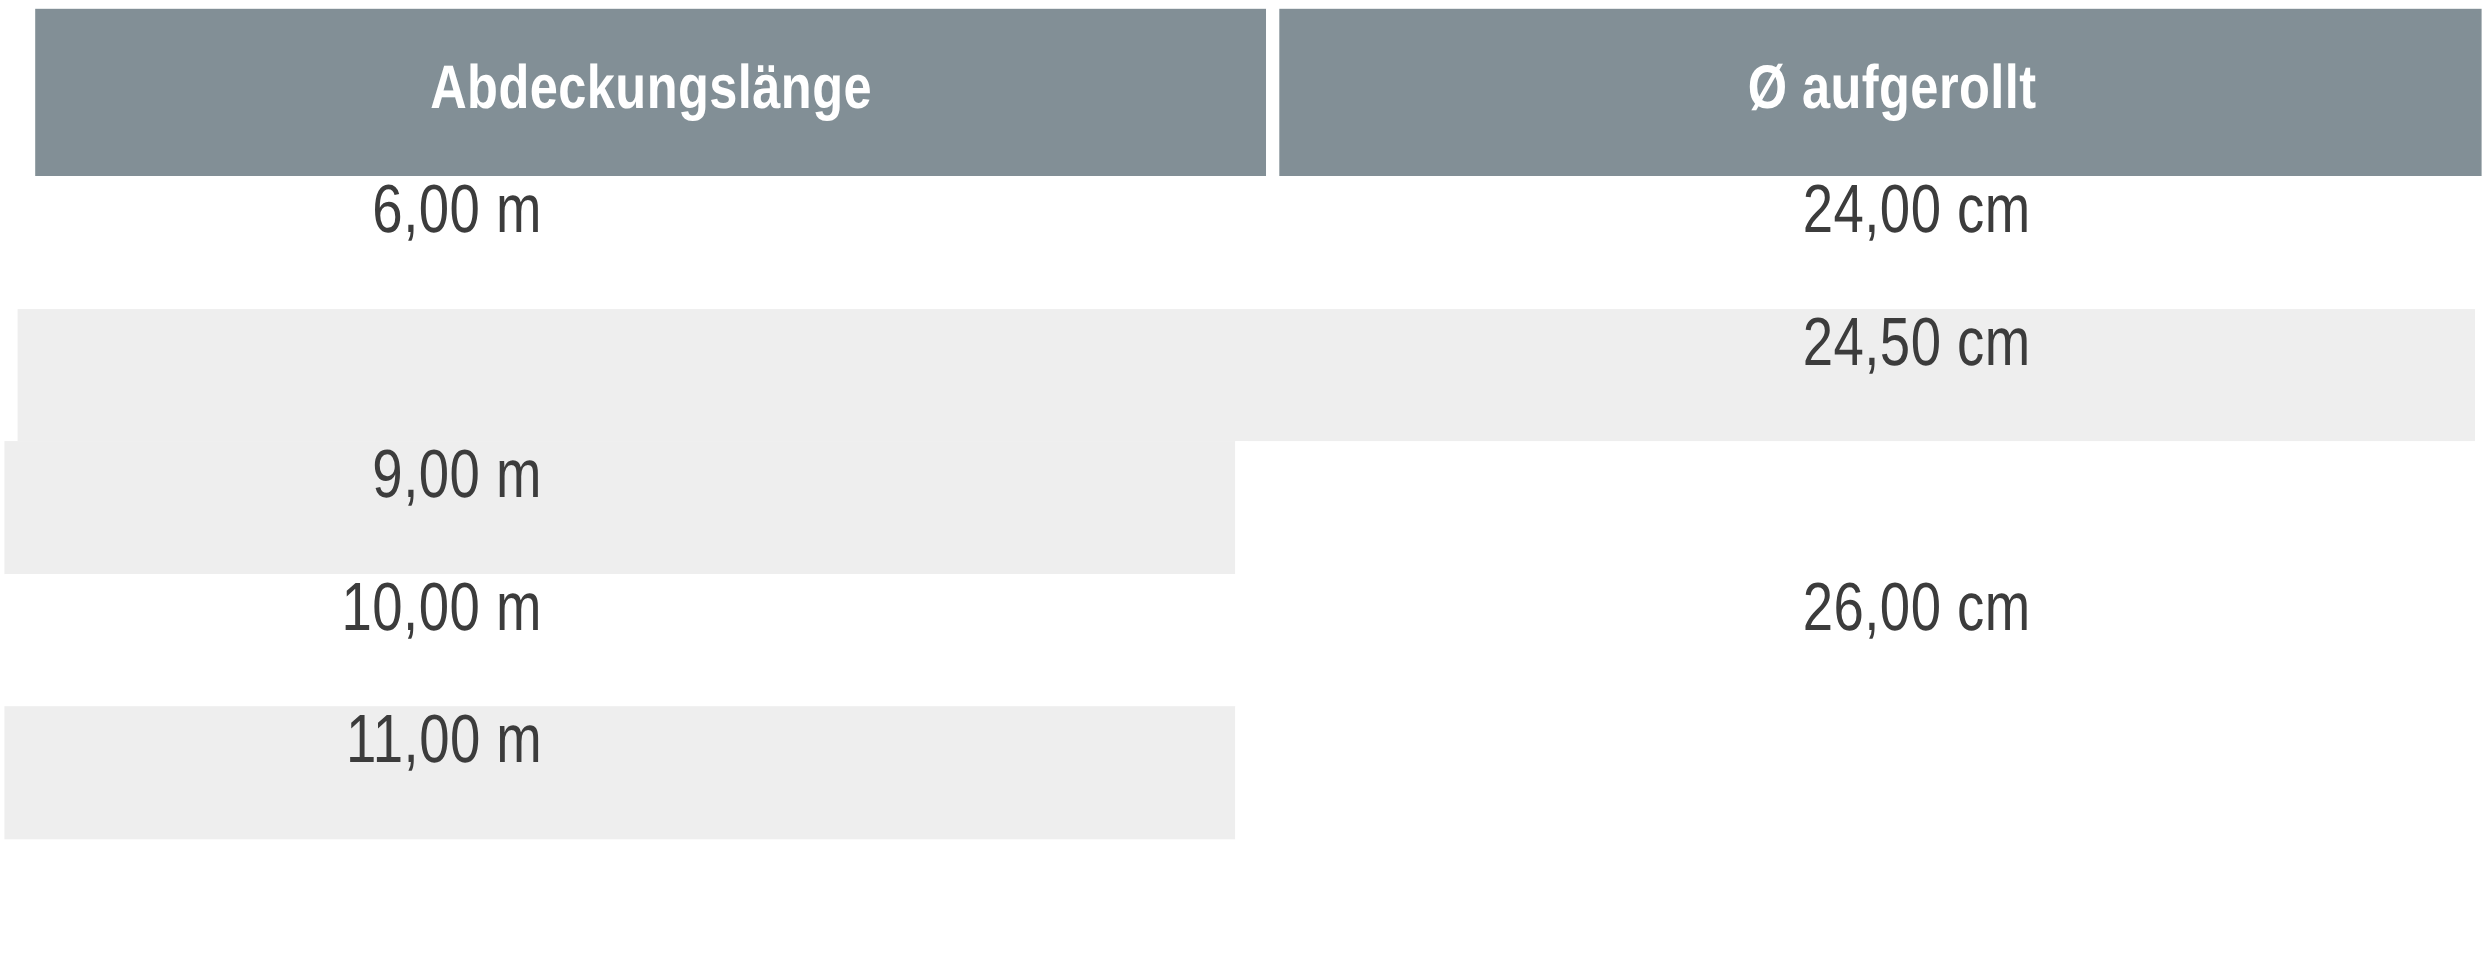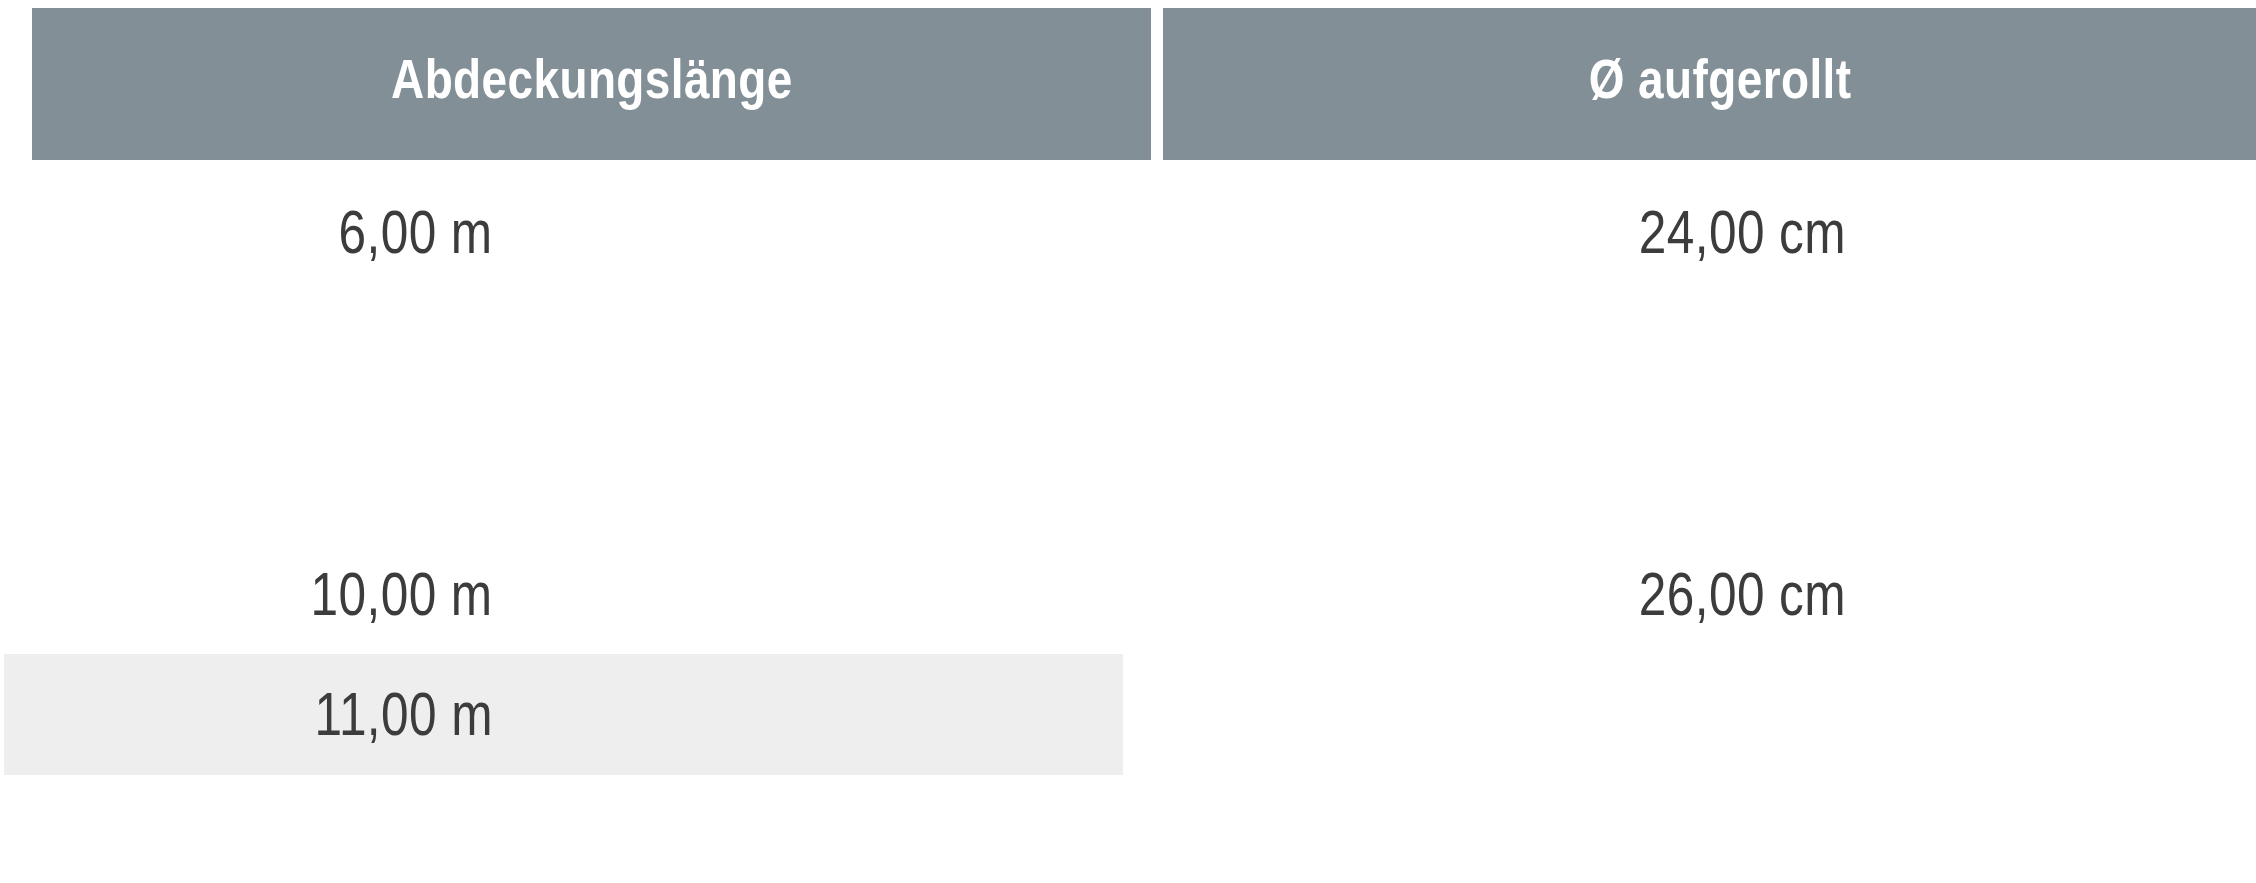--- a/index.html
+++ b/index.html
@@ -71,24 +71,23 @@
     height: 120.5px;
     width: 100%;
   }
   .tr.odd  .td { background: #ffffff; }
   .tr.even .td { background: #eeeeee; }
   .tr.even .td-gap { background: #ffffff; }
 
   .td {
     height: 100%;
     display: flex;
-    align-items: center;
+    align-items: flex-start;
     justify-content: flex-end;
     box-sizing: border-box;
-    margin-top: 12px;
   }
   .td-left {
     width: 1119px;
     padding-right: 630px;
   }
   .td-gap {
     width: 12px;
     height: 100%;
     background: #ffffff;
   }
@@ -131,24 +130,30 @@
         <span class="cell-text">6,00 m</span>
       </div>
       <div class="td-gap"></div>
       <div class="td td-right">
         <span class="cell-text">24,00 cm</span>
       </div>
     </div>
 
     <div class="tr even">
       <div class="td-gap"></div>
+      <div class="td td-right">
+        <span class="cell-text">24,50 cm</span>
+      </div>
     </div>
 
 
     <div class="tr even">
+      <div class="td td-left">
+        <span class="cell-text">9,00 m</span>
+      </div>
       <div class="td-gap"></div>
     </div>
 
     <div class="tr odd">
       <div class="td td-left">
         <span class="cell-text">10,00 m</span>
       </div>
       <div class="td-gap"></div>
       <div class="td td-right">
         <span class="cell-text">26,00 cm</span>

